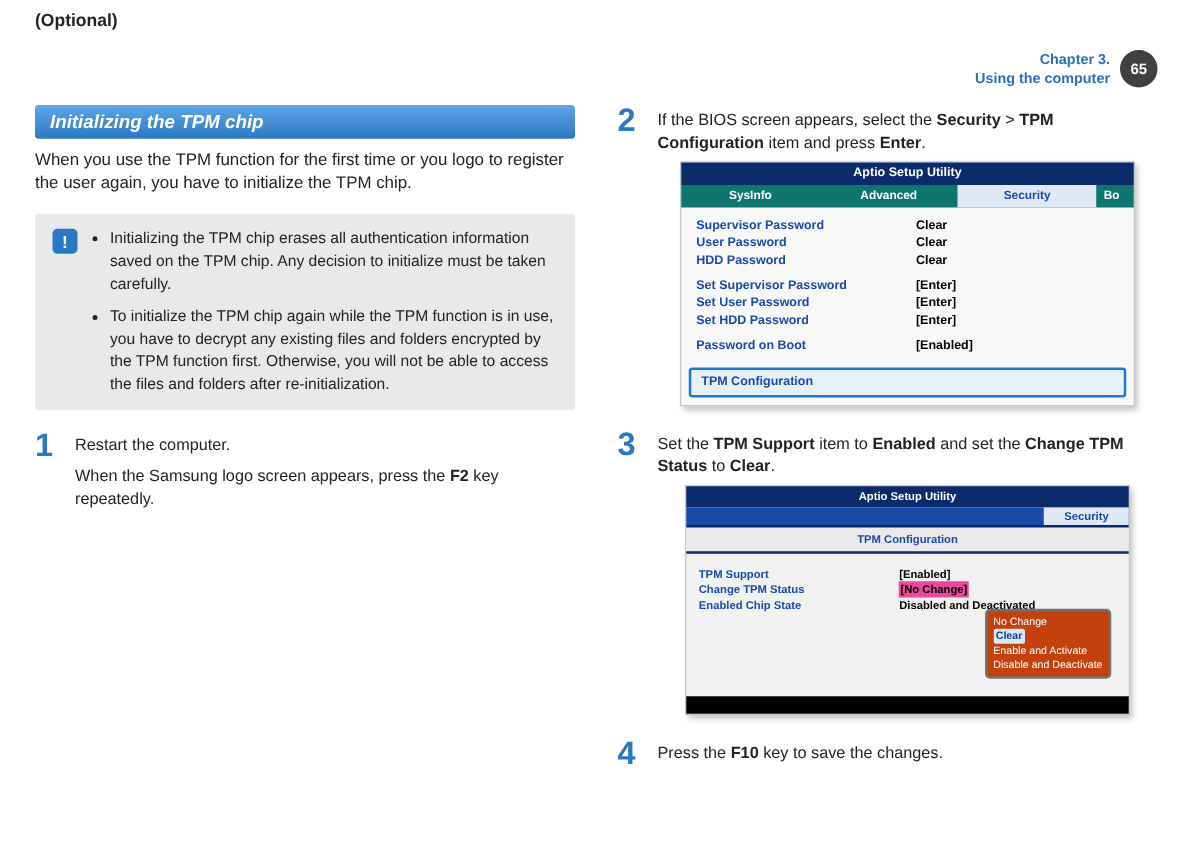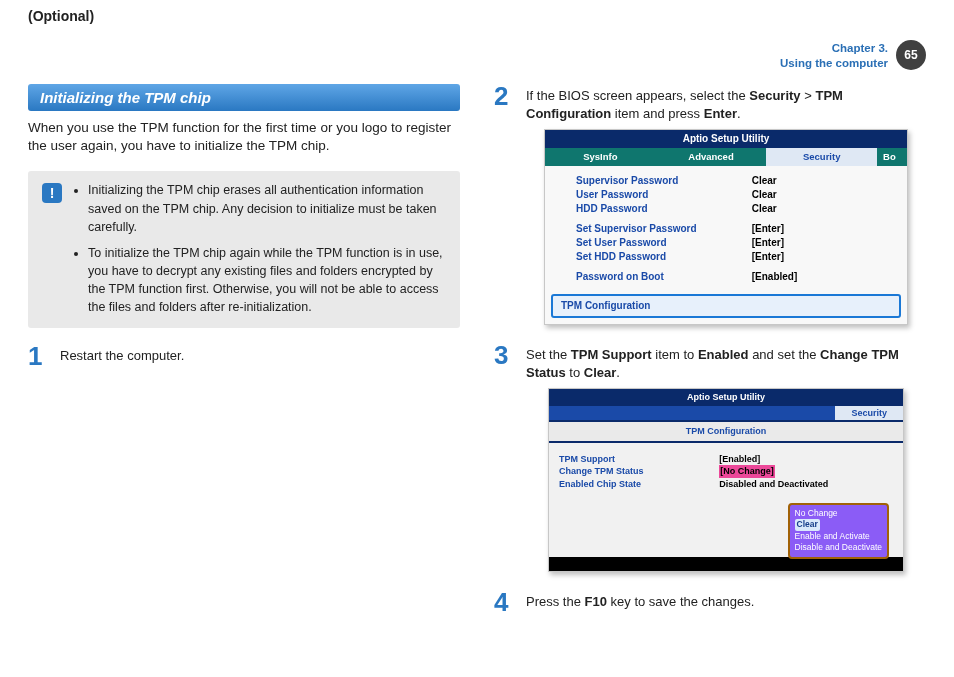--- a/index.html
+++ b/index.html
@@ -65,21 +65,21 @@
     border:1px solid #c7c7c7;
     box-shadow: 2px 3px 5px rgba(0,0,0,0.25);
     font-size:10px;
   }
   .bios1 .ttl { background:#0a2a6a; color:#fff; text-align:center; font-weight:700; padding:2px 0; font-size:10px; }
   .bios1 .tabs { display:flex; background:#0f766e; color:#fff; font-weight:700; }
   .bios1 .tabs > div { flex:1; text-align:center; padding:2px 0; font-size:9.5px; }
   .bios1 .tabs > div.active { background:#dfe8f4; color:#1a4aa8; }
   .bios1 .body { padding:8px 12px 8px 12px; }
   .bios1 .row { display:flex; }
-  .bios1 .row .lbl { color:#1a4aa8; font-weight:700; width:52%;margin-left:19px; }
+  .bios1 .row .lbl { color:#1a4aa8; font-weight:700; width:52%; }
   .bios1 .row .val { color:#000; font-weight:700; }
   .bios1 .gap { height:6px; }
   .bios1 .sel {
     margin:2px 6px 6px; border:2px solid #1a78d6; border-radius:3px;
     color:#1a4aa8; font-weight:700; padding:3px 8px; background:#e7f0fb; font-size:10px;
   }
 
   
   .bios2 {
     margin:6px 22px 0 22px;
@@ -91,22 +91,22 @@
   .bios2 .ttl { background:#0a2a6a; color:#fff; text-align:center; font-weight:700; padding:2px 0; }
   .bios2 .tab { background:#1a4aa8; color:#fff; display:flex; }
   .bios2 .tab > div { margin-left:auto; background:#dfe8f4; color:#1a4aa8; font-weight:700; padding:1px 16px; }
   .bios2 .conf { text-align:center; background:#eaeaea; color:#1a4aa8; font-weight:700; padding:3px 0; border-bottom:2px solid #0a2a6a; border-top:2px solid #0a2a6a; }
   .bios2 .body { padding:10px 10px 2px; position:relative; height:110px; }
   .bios2 .row { display:flex; }
   .bios2 .row .lbl { color:#1a4aa8; font-weight:700; width:48%; }
   .bios2 .row .val { color:#000; font-weight:700; }
   .bios2 .val.box { background:#ec4899; padding:0 1px; }
   .bios2 .menu {
-    position:absolute; right:14px; top:60px;
-    border:2px solid #a16207; border-radius:4px; background:#8b5cf6; color:#fff;
+    position:absolute; right:14px; top:44px;
+    border:2px solid #737373; border-radius:4px; background:#c2410c; color:#fff;
     padding:3px 5px; font-size:8.5px; line-height:1.35;
   }
   .bios2 .menu .m-sel { background:#d8e8fb; color:#153d8a; font-weight:700; padding:0 2px; border-radius:2px; display:inline-block; }
   .bios2 .blackbar { background:#000; height:14px; margin-top:4px; }
 </style>
 </head>
 <body>
 
 <div class="hdr">
   <div class="hdr-left">
@@ -132,20 +132,23 @@
       <ul>
         <li>Initializing the TPM chip erases all authentication information saved on the TPM chip. Any decision to initialize must be taken carefully.</li>
         <li>To initialize the TPM chip again while the TPM function is in use, you have to decrypt any existing files and folders encrypted by the TPM function first. Otherwise, you will not be able to access the files and folders after re-initialization.</li>
       </ul>
     </div>
 
     <div class="step">
       <div class="step-num">1</div>
       <div class="step-body">
         <p>Restart the computer.</p>
+        <p>
+          <span>When the Samsung logo screen appears, press the </span><b>F2</b><span> key repeatedly.</span>
+        </p>
       </div>
     </div>
   </div>
 
   <div class="col">
 
     <div class="step">
       <div class="step-num">2</div>
       <div class="step-body">
         <p>

